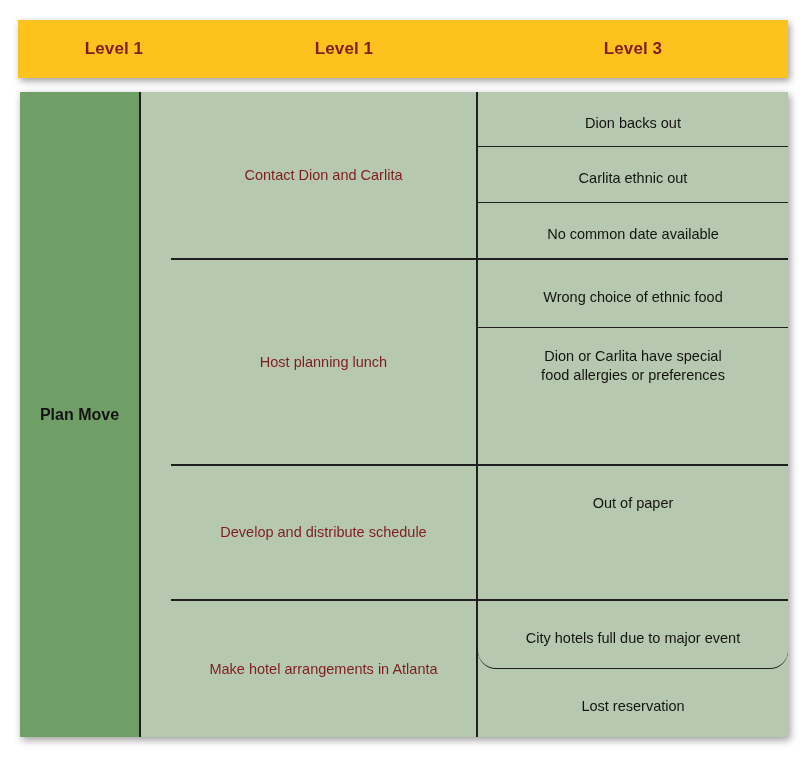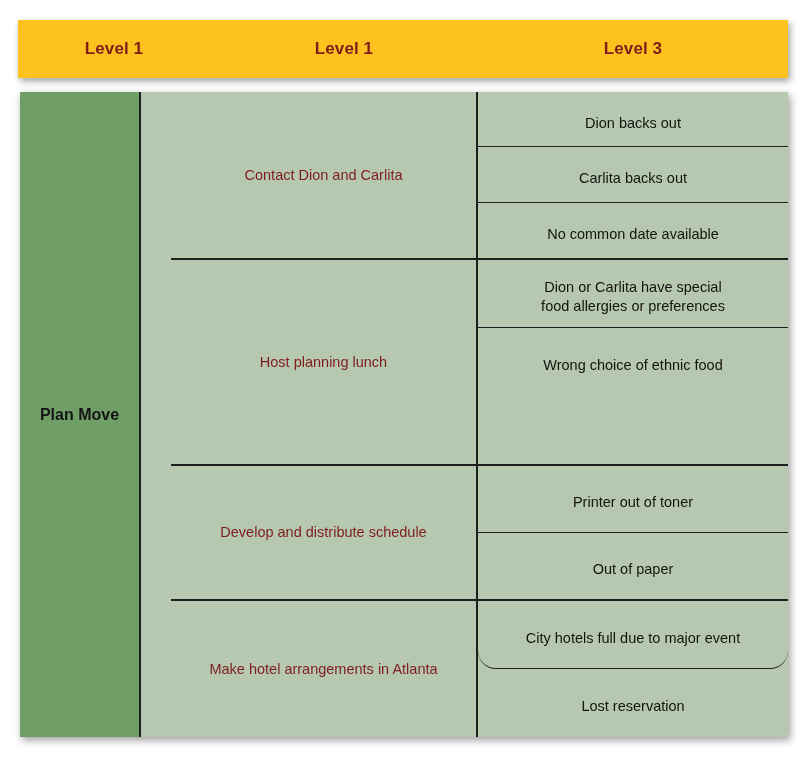--- a/index.html
+++ b/index.html
@@ -161,51 +161,48 @@
 
   <div class="group" id="group-0">
     <div class="level2-cell">
       <span class="l2-label">Contact Dion and Carlita</span>
     </div>
     <div class="level3-stack">
       <div class="level3-cell">
         <span class="l3-label">Dion backs out</span>
       </div>
       <div class="level3-cell">
-        <span class="l3-label">Carlita backs out</span>
+        <span class="l3-label">Carlita ethnic out</span>
       </div>
       <div class="level3-cell">
         <span class="l3-label">No common date available</span>
       </div>
     </div>
   </div>
 
   <div class="group" id="group-1">
     <div class="level2-cell">
       <span class="l2-label">Host planning lunch</span>
     </div>
     <div class="level3-stack">
       <div class="level3-cell">
+        <span class="l3-label">Wrong choice of ethnic food</span>
+      </div>
+      <div class="level3-cell">
         <span class="l3-label">Dion or Carlita have special<br>food allergies or preferences</span>
       </div>
-      <div class="level3-cell">
-        <span class="l3-label">Wrong choice of ethnic food</span>
-      </div>
     </div>
   </div>
 
   <div class="group" id="group-2">
     <div class="level2-cell">
       <span class="l2-label">Develop and distribute schedule</span>
     </div>
     <div class="level3-stack">
       <div class="level3-cell">
-        <span class="l3-label">Printer out of toner</span>
-      </div>
-      <div class="level3-cell">
         <span class="l3-label">Out of paper</span>
       </div>
     </div>
   </div>
 
   <div class="group last" id="group-3">
     <div class="level2-cell">
       <span class="l2-label">Make hotel arrangements in Atlanta</span>
     </div>
     <div class="level3-stack">

